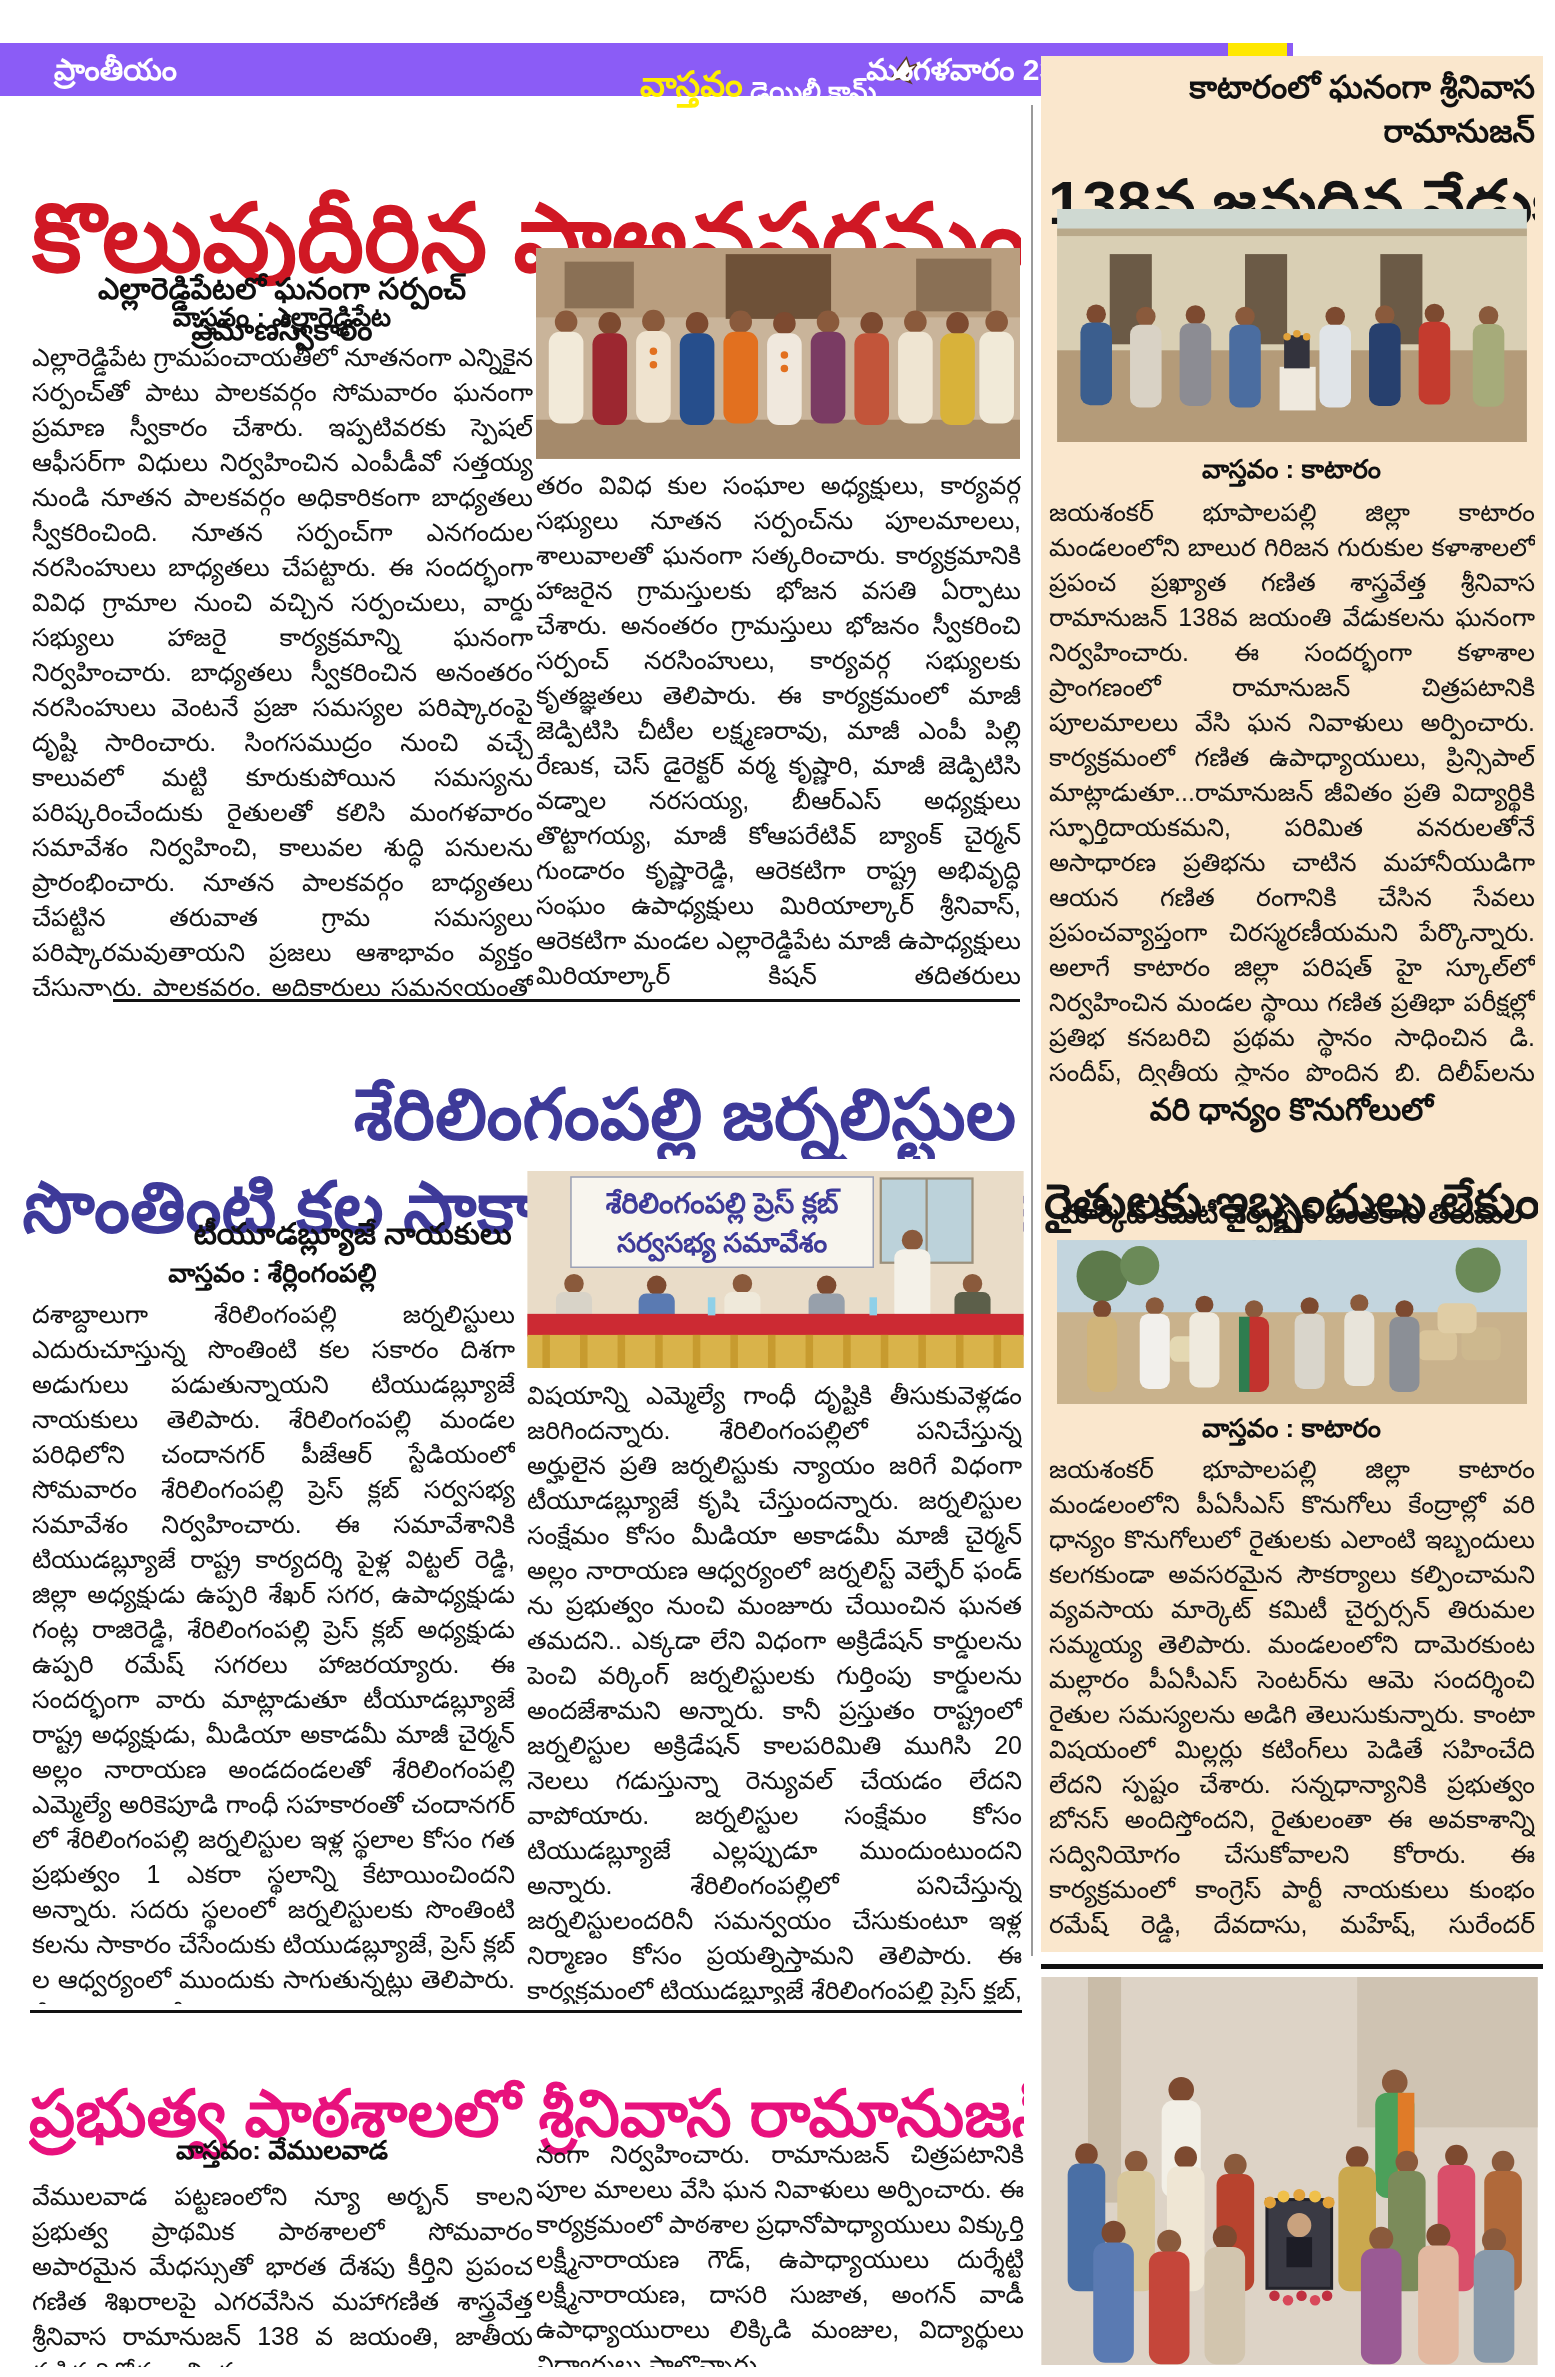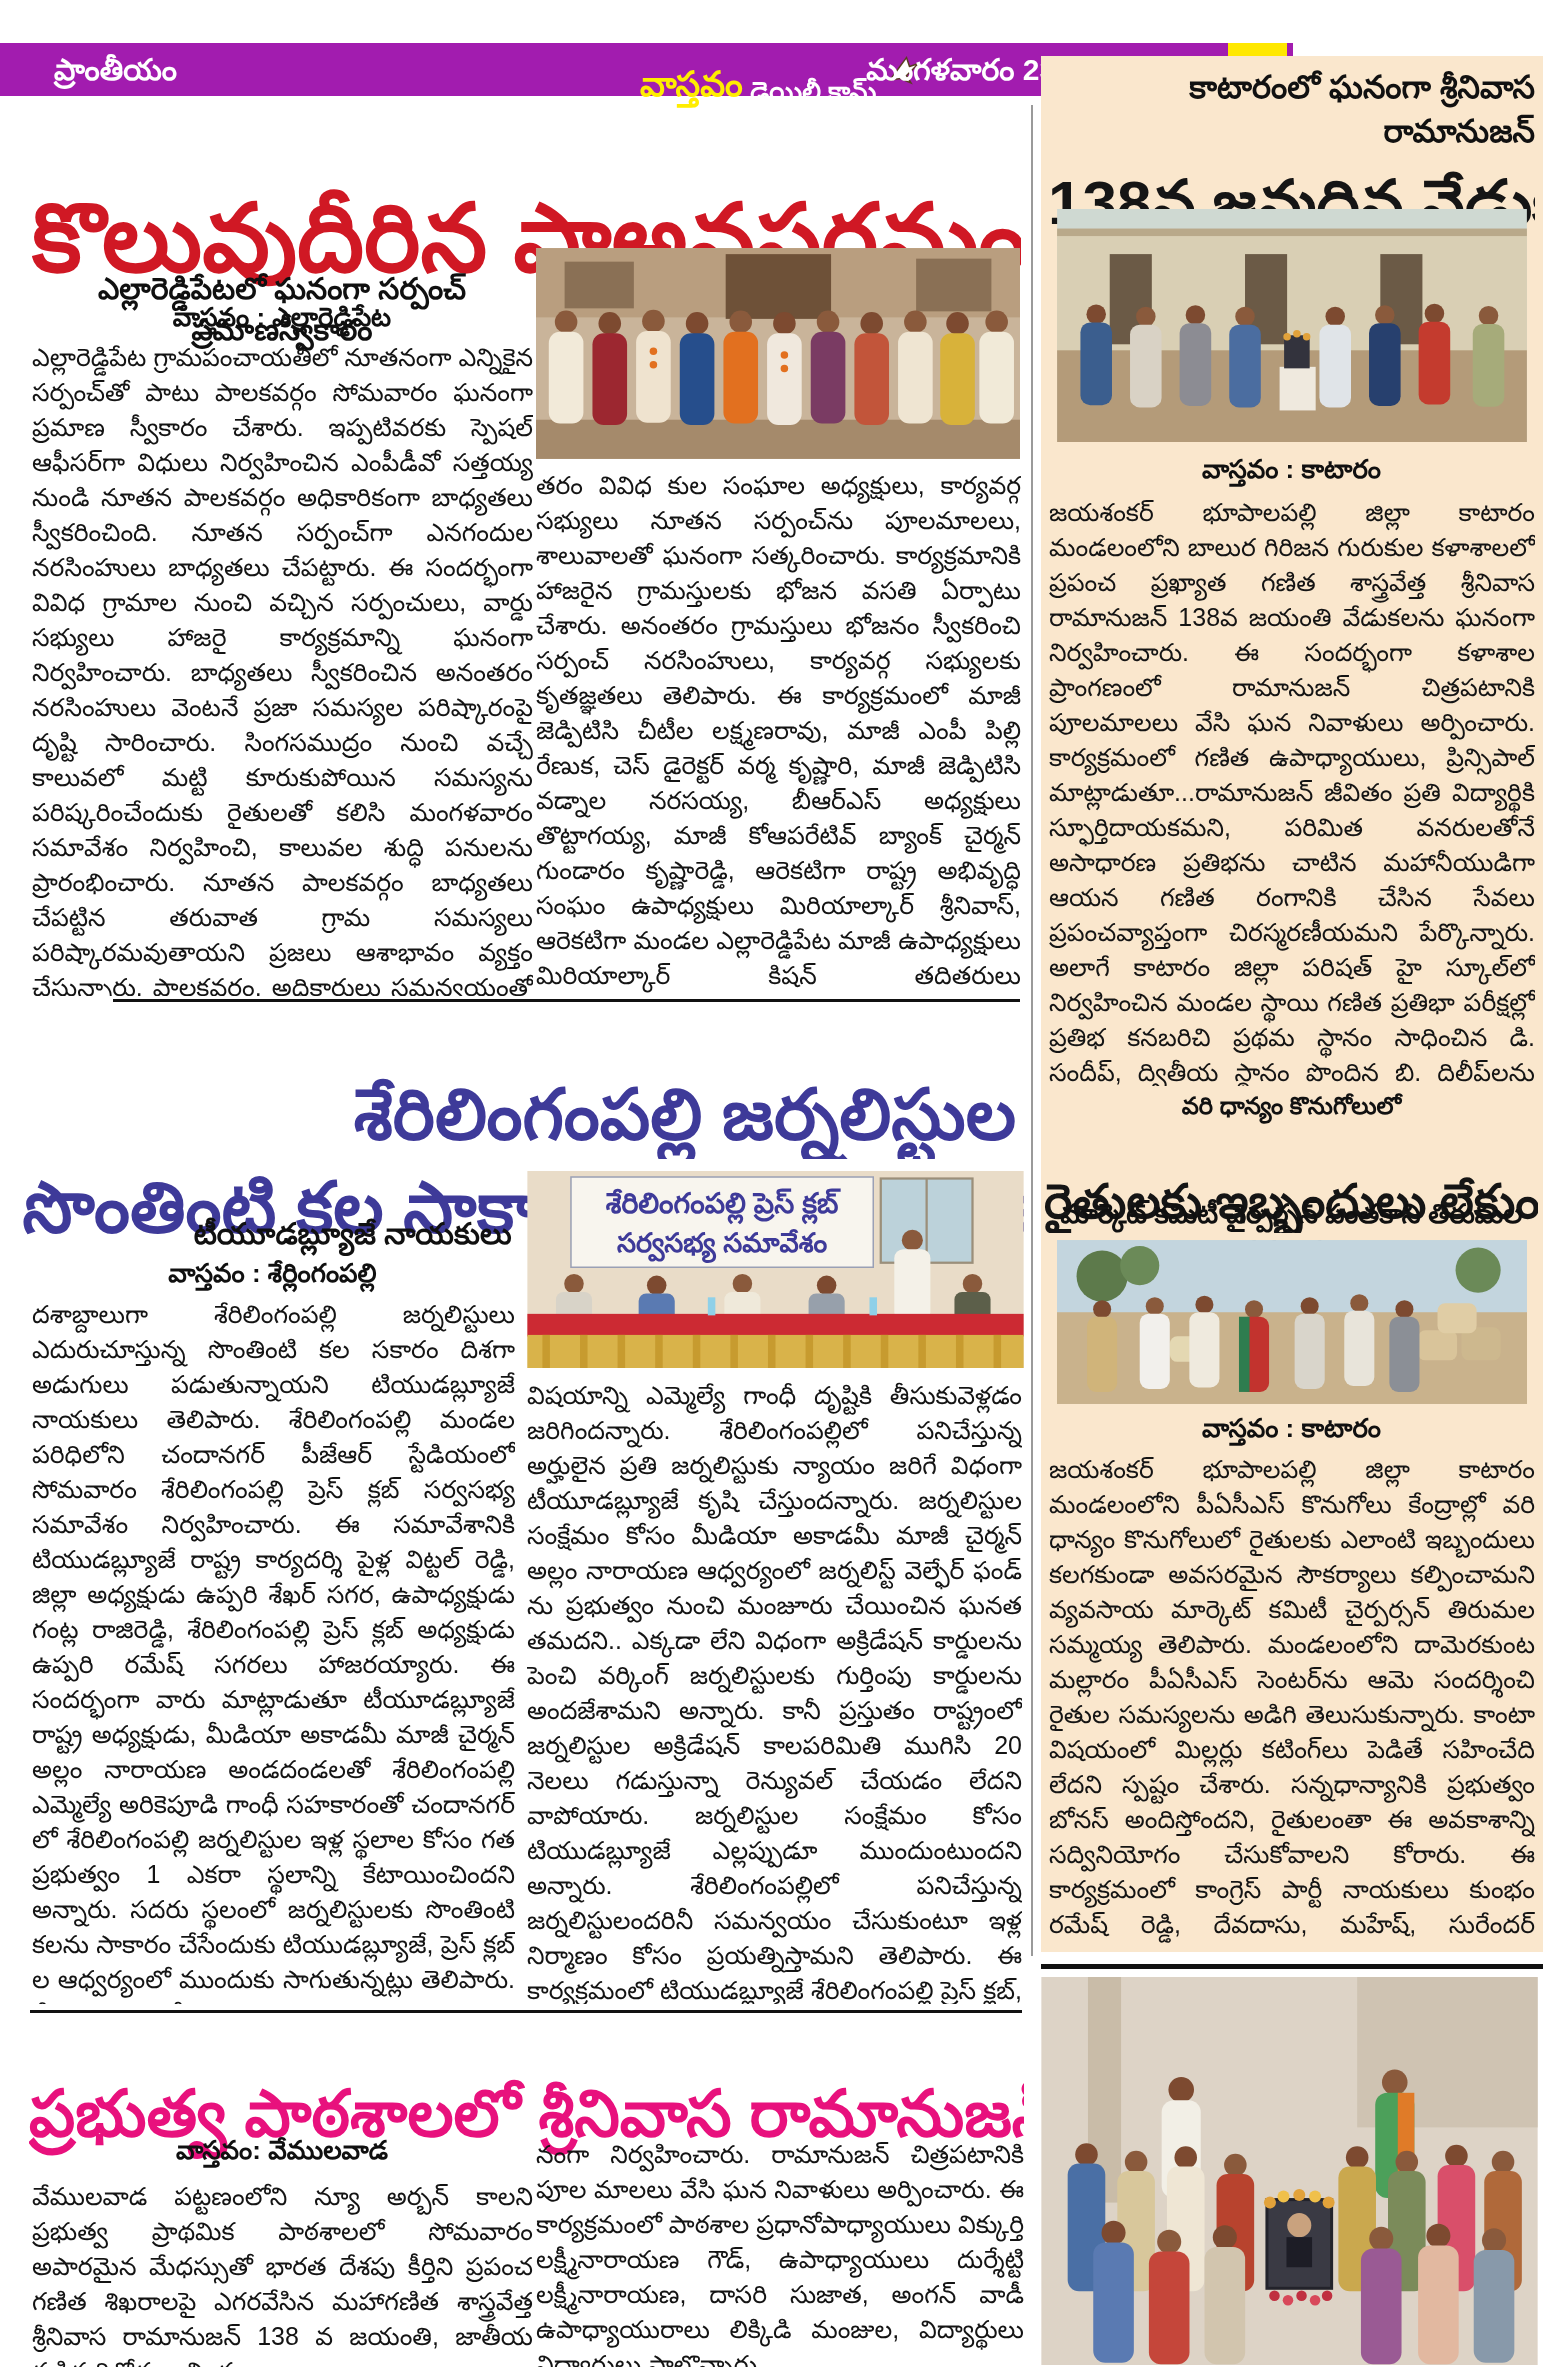--- a/index.html
+++ b/index.html
@@ -1,21 +1,21 @@
 <!DOCTYPE html>
 <html style="font-size:12px"><head>
 <meta charset="utf-8">
 <style>
   html,body{margin:0;padding:0;background:#ffffff;}
   .page{position:relative;width:1555px;height:2377px;background:#ffffff;
         font-family:"Liberation Sans", sans-serif;color:#111;overflow:hidden;}
 
   
   .masthead{position:absolute;left:0;top:43px;width:1293px;height:53px;
-            background:#a21caf;display:flex;align-items:center;}
+            background:#8b5cf6;display:flex;align-items:center;}
   .m-section{position:absolute;left:54px;top:0;height:53px;line-height:53px;
              color:#ffffff;font-size:30px;font-weight:bold;}
   .m-center{position:absolute;left:640px;top:0;height:53px;line-height:53px;
             display:flex;align-items:center;gap:7.5px;}
   .m-brand{color:#ffed00;font-size:35px;font-weight:bold;margin-top:28px;}
   .m-suffix{color:#ffffff;font-size:25.6px;font-weight:bold;margin-top:43px;}
   .m-date{position:absolute;right:120px;top:0;height:53px;line-height:53px;
           color:#ffffff;font-size:30px;font-weight:bold;}
   .page-badge{position:absolute;right:6px;top:0;width:59px;height:53px;background:#ffe800;
               color:#000;font-size:39px;font-weight:bold;text-align:center;line-height:53px;}
@@ -59,21 +59,21 @@
   #a3-col2{left:536px;top:2137px;width:488px;height:230px;}
 
   
   #panel{left:1041px;top:56px;width:502px;height:1896px;background:#fae7cd;}
   #ra1-kicker{left:1048px;top:69px;width:487px;font-size:32px;font-weight:bold;text-align:right;}
   #ra1-headline{left:1048px;top:114px;width:487px;height:75px;font-size:62px;font-weight:bold;
                 color:#151515;text-align:center;line-height:75px;white-space:nowrap;overflow:hidden;}
   #ra1-photo{left:1057px;top:209px;width:470px;height:233px;}
   #ra1-dateline{left:1048px;top:454px;width:487px;}
   #ra1-body{left:1049px;top:495px;width:486px;height:591px;}
-  #ra2-kicker{left:1048px;top:1092px;width:487px;font-size:24px;font-weight:bold;text-align:center;}
+  #ra2-kicker{left:1048px;top:1092px;width:487px;font-size:31px;font-weight:bold;text-align:center;}
   #ra2-headline{left:1044px;top:1130px;width:494px;height:63px;font-size:48px;font-weight:bold;
                 color:#151515;text-align:center;line-height:63px;white-space:nowrap;overflow:hidden;}
   #ra2-subhead{left:1048px;top:1199px;width:487px;font-size:27px;}
   #ra2-photo{left:1057px;top:1240px;width:470px;height:164px;}
   #ra2-dateline{left:1048px;top:1413px;width:487px;}
   #ra2-body{left:1049px;top:1452px;width:486px;height:497px;}
   #rule3{left:1041px;top:1964px;width:502px;height:4.5px;}
   #a3-photo{left:1041px;top:1977px;width:497px;height:388px;}
   #vrule-main{left:1031px;top:105px;height:1851px;}
 

